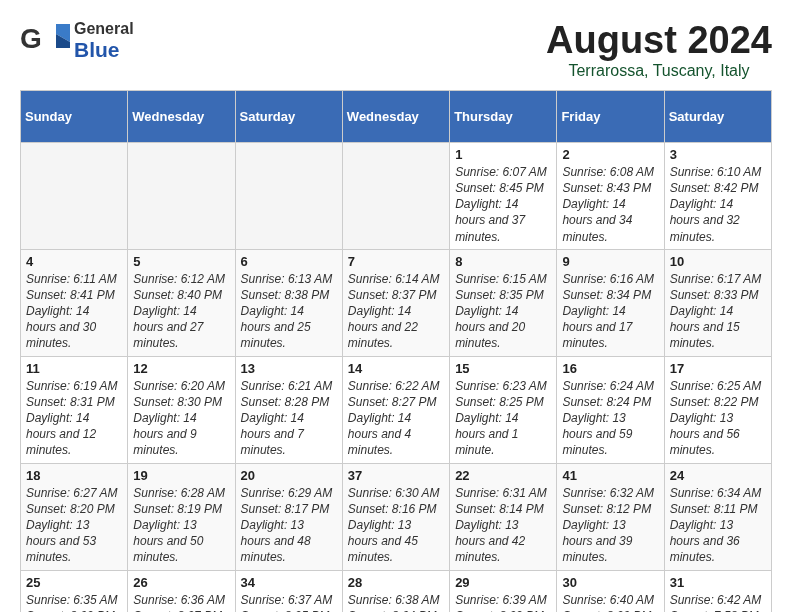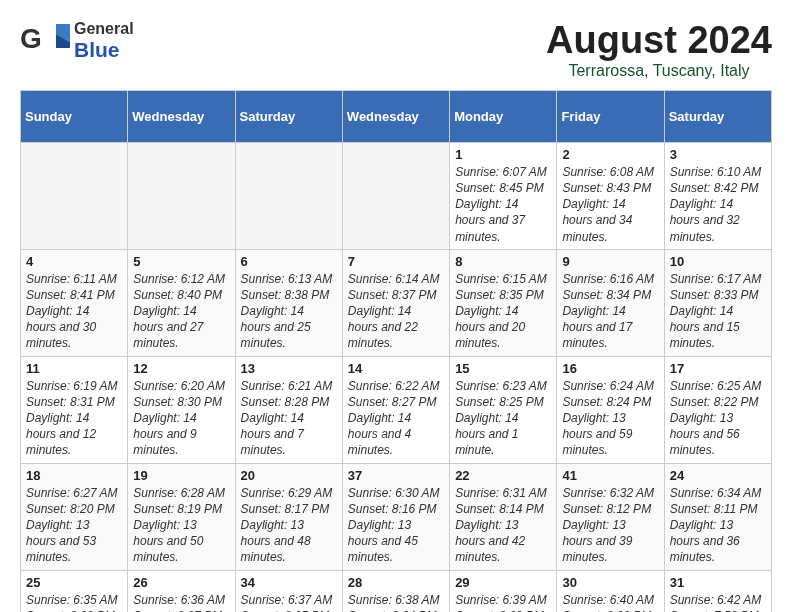--- a/index.html
+++ b/index.html
@@ -104,21 +104,21 @@
   </div>
 </div>
 
 <table class="calendar">
   <thead>
     <tr>
     <th>Sunday</th>
         <th>Wednesday</th>
         <th>Saturday</th>
         <th>Wednesday</th>
-        <th>Monday</th>
+        <th>Thursday</th>
         <th>Friday</th>
         <th>Saturday</th>
       </tr>
   </thead>
   <tbody id="calendar-body">
   <tr>
         <td class="empty"></td>
         <td class="empty"></td>
         <td class="empty"></td>
         <td class="empty"></td>

